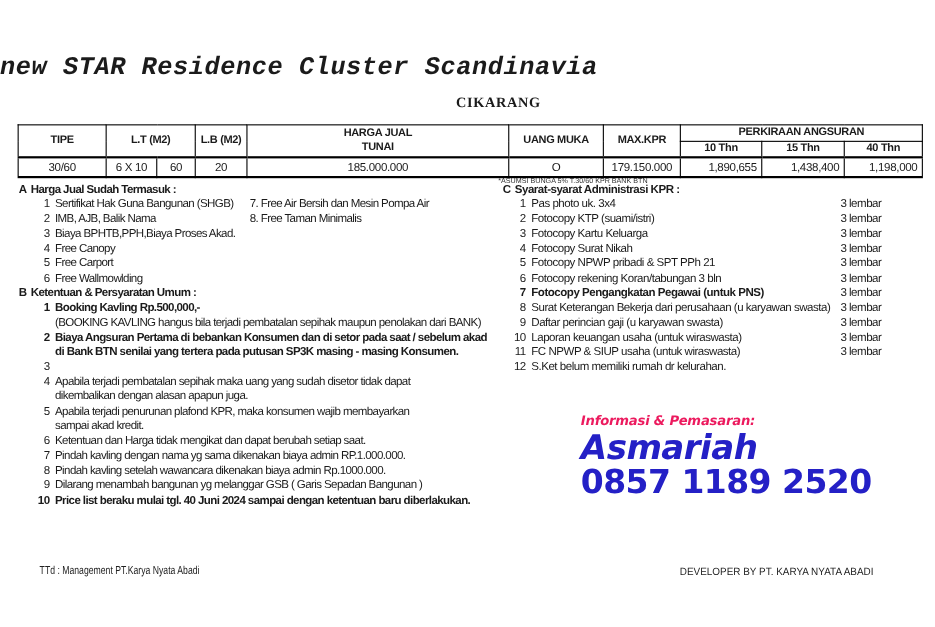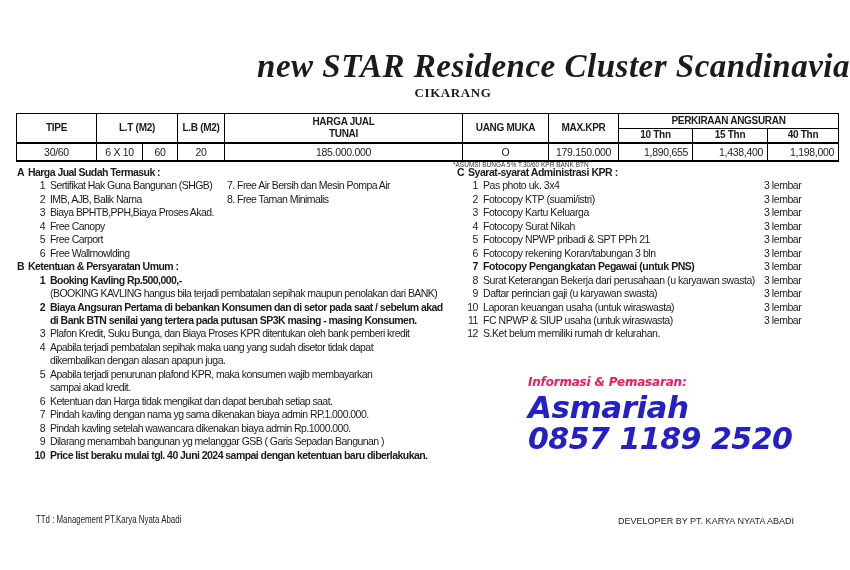--- a/index.html
+++ b/index.html
@@ -1,22 +1,22 @@
 <!DOCTYPE html>
 <html><head>
 <meta charset="utf-8">
 <style>
   html,body{margin:0;padding:0;background:#e8e8e8;}
   .page{position:relative;width:850px;height:570px;background:#ffffff;margin:0 auto;
         font-family:"Liberation Sans",sans-serif;color:#1b1b1b;overflow:hidden;}
 
   
-  .title{position:absolute;left:0;top:48px;width:100%;text-align:right;
-         font-family:Liberation Serif, serif;font-style:italic;font-weight:bold;
-         font-size:33px;letter-spacing:0.5px;}
+  .title{position:absolute;left:0;top:48px;width:100%;text-align:left;
+         font-family:Liberation Mono, monospace;font-style:italic;font-weight:bold;
+         font-size:23px;letter-spacing:0.5px;}
   .subtitle{position:absolute;left:0;top:85px;width:100%;text-align:center;
             font-family:"Liberation Serif",serif;font-weight:bold;font-size:13px;
             letter-spacing:0.6px;padding-left:28px;}
 
   
   .ptable{position:absolute;left:16px;top:113px;width:822px;border-collapse:collapse;
           table-layout:fixed;text-align:center;border:1.5px solid #000;border-bottom-width:2px;}
   .ptable td{border:1px solid #000;padding:0 2px;font-size:10.5px;line-height:12.5px;
              overflow:hidden;white-space:nowrap;letter-spacing:-0.3px;}
   .ptable .hd{font-weight:bold;font-size:10px;}
@@ -38,21 +38,21 @@
   .hletter{width:11px;flex:none;font-weight:bold;}
   .hrow{font-weight:bold;}
   .b{font-weight:bold;}
 
   
   .contact{position:absolute;left:528px;top:375px;}
   .c-label{font-family:"DejaVu Sans",sans-serif;font-weight:bold;font-style:italic;
            font-size:12px;letter-spacing:-0.2px;margin-bottom:4px;}
   .c-name{font-family:"DejaVu Sans",sans-serif;font-weight:bold;font-style:italic;
           font-size:31px;line-height:29px;letter-spacing:-0.5px;}
-  .c-phone{font-family:"DejaVu Sans",sans-serif;font-weight:bold;font-style:italic;
+  .c-phone{font-family:"DejaVu Sans",sans-serif;font-weight:bold;
            font-size:30px;line-height:34px;letter-spacing:-0.5px;}
 
   
   .foot-l{position:absolute;left:36px;top:513px;font-size:10.5px;white-space:nowrap;
           transform:scaleX(0.75);transform-origin:0 0;color:#222;}
   .foot-r{position:absolute;left:618px;top:515px;font-size:9.5px;white-space:nowrap;
           transform:scaleX(0.95);transform-origin:0 0;color:#222;}
 </style>
 </head>
 <body>
@@ -157,21 +157,20 @@
     <div class="row">
       <span class="num b">2</span>
       <span class="b">Biaya Angsuran Pertama di bebankan Konsumen dan di setor pada saat / sebelum akad</span>
     </div>
     <div class="row">
       <span class="num"></span>
       <span class="b">di Bank BTN senilai yang tertera pada putusan SP3K masing - masing Konsumen.</span>
     </div>
     <div class="row">
       <span class="num">3</span>
-      <span>Plafon Kredit, Suku Bunga, dan Biaya Proses KPR ditentukan oleh bank pemberi kredit</span>
     </div>
     <div class="row">
       <span class="num">4</span>
       <span>Apabila terjadi pembatalan sepihak maka uang yang sudah disetor tidak dapat</span>
     </div>
     <div class="row">
       <span class="num"></span>
       <span>dikembalikan dengan alasan apapun juga.</span>
     </div>
     <div class="row">

